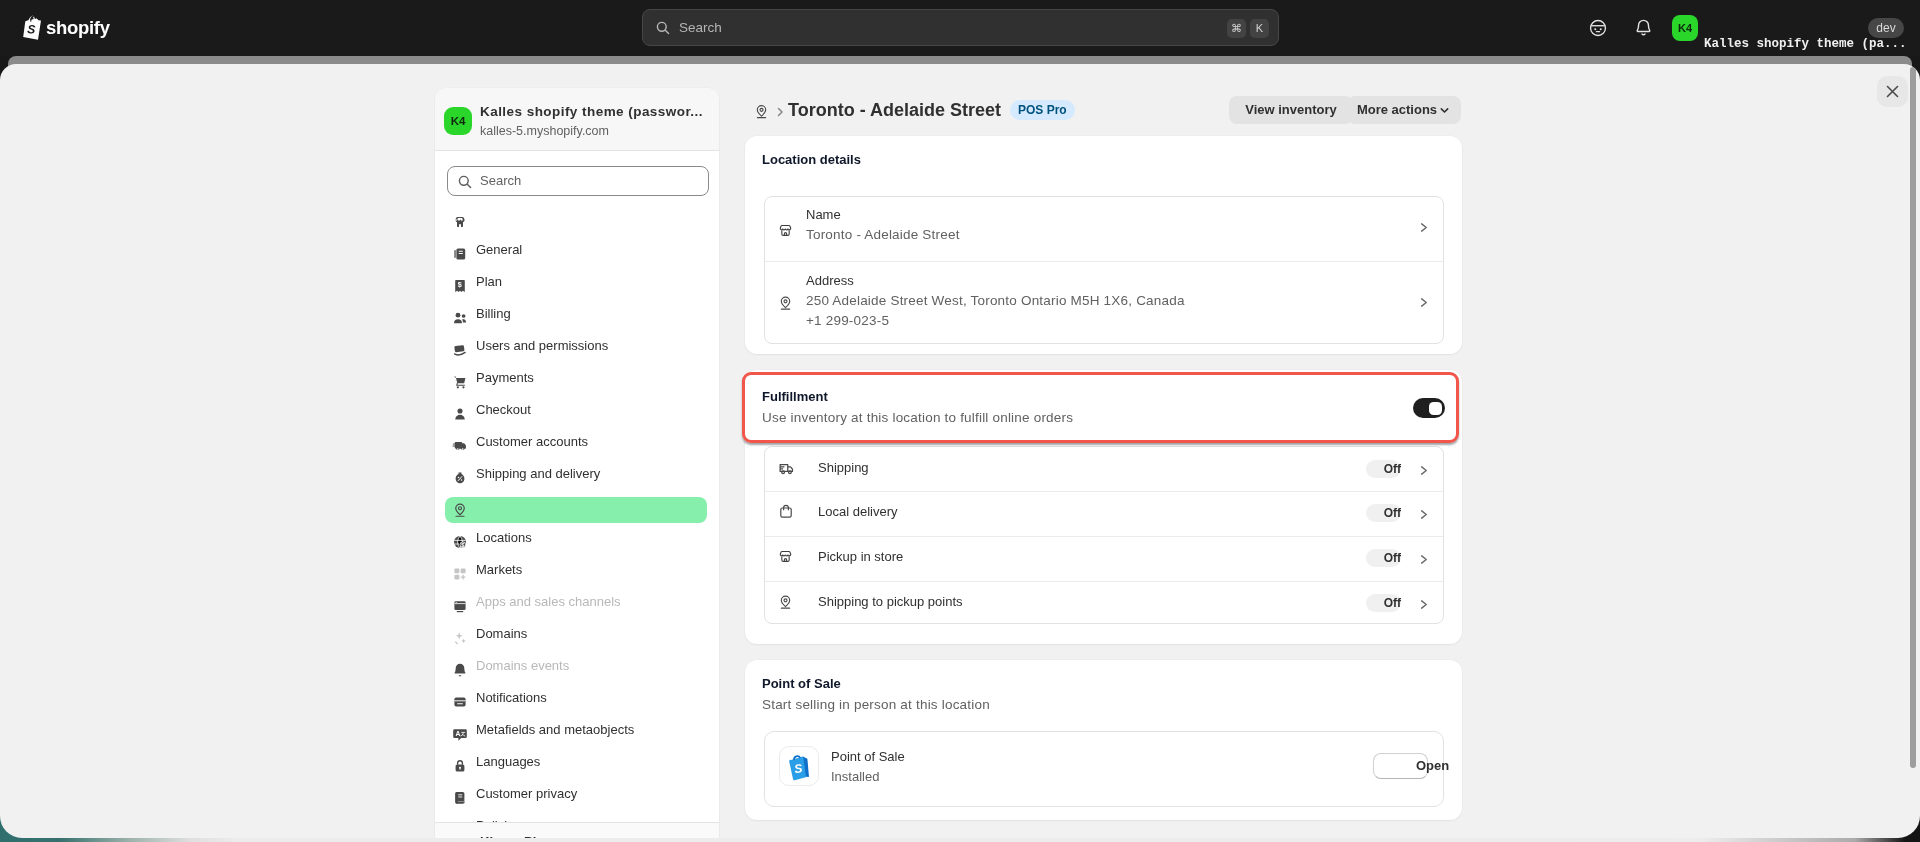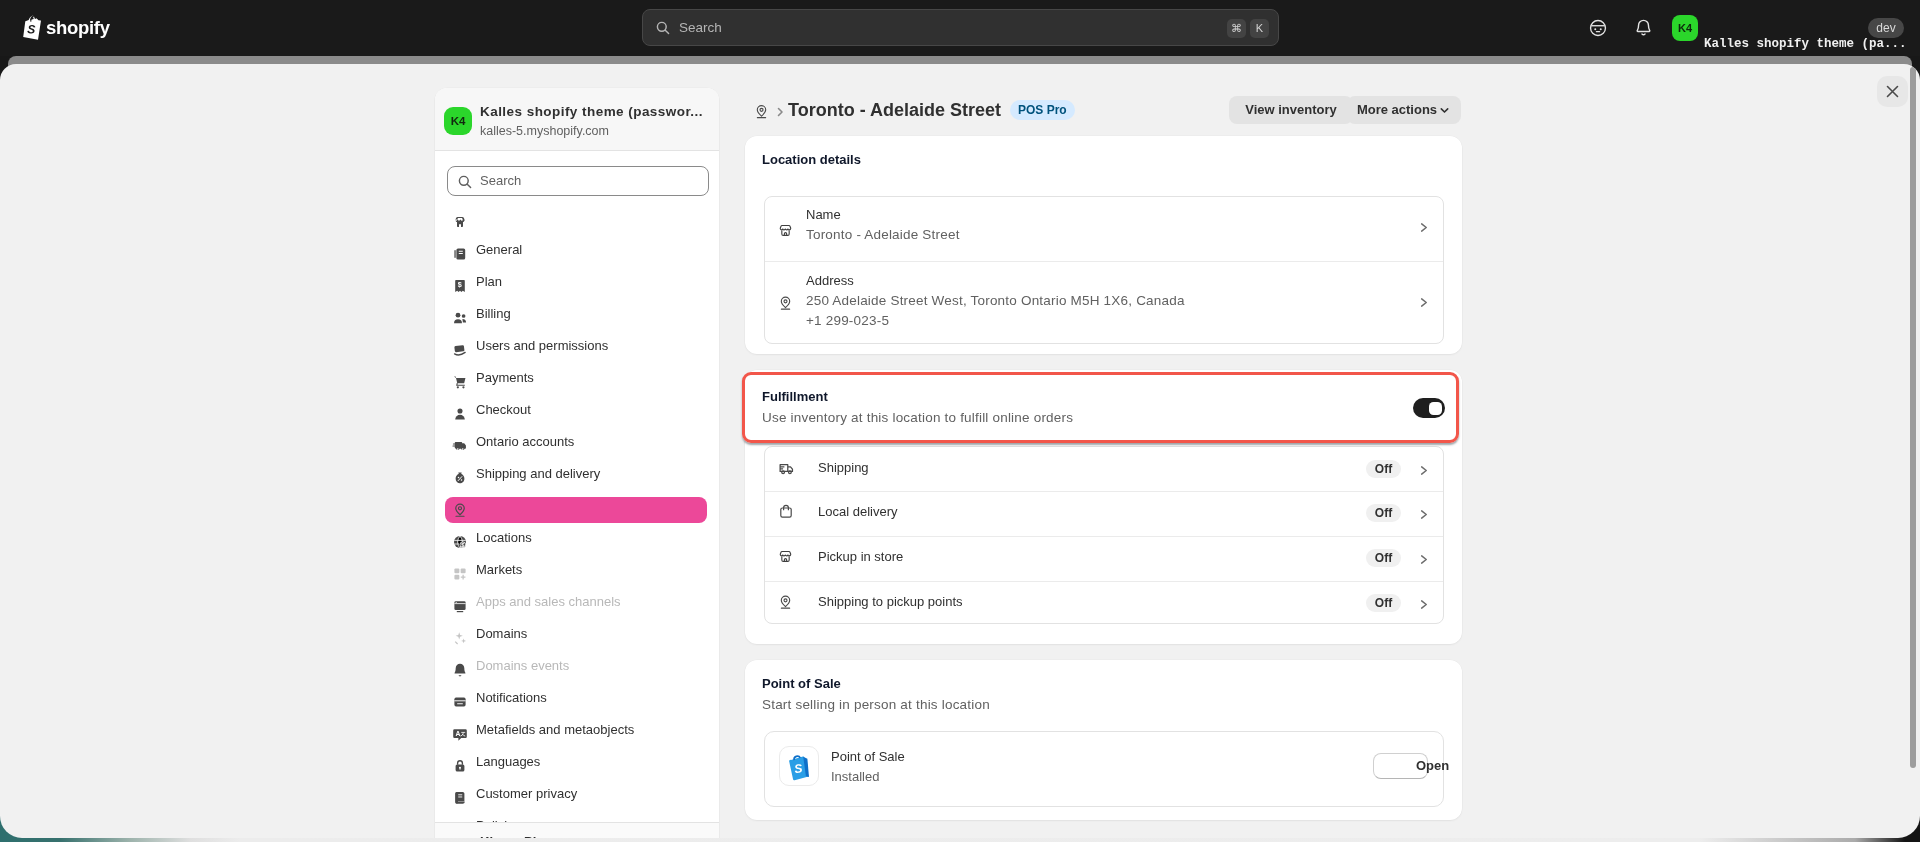--- a/index.html
+++ b/index.html
@@ -40,21 +40,21 @@
   #sb-av { position:absolute; left:9px; top:19px; width:28px; height:28px; border-radius:9px; background:#2bd62b; color:#12270f; font-size:11.5px; font-weight:700; text-align:center; line-height:28px; }
   #sb-title { position:absolute; left:45px; top:16px; width:232px; font-size:13.5px; font-weight:700; letter-spacing:0.45px; color:#303030; white-space:nowrap; overflow:hidden; text-overflow:ellipsis; }
   #sb-sub { position:absolute; left:45px; top:36px; font-size:12.5px; color:#616161; }
   #sb-search { position:absolute; left:12px; top:78px; width:262px; height:30px; background:#fff; border:1px solid #8a8a8a; border-radius:8px; }
   #sb-search svg { position:absolute; left:9px; top:7px; }
   #sb-search .ph { position:absolute; left:32px; top:0; line-height:28px; font-size:13px; color:#616161; }
 
   .nav { position:absolute; left:445px; width:262px; height:26px; border-radius:8px; }
   .nav .ico { position:absolute; left:7px; top:5px; width:16px; height:16px; color:#4a4a4a; }
   .nav .lbl { position:absolute; left:31px; top:0; line-height:26px; font-size:13px; color:#303030; white-space:nowrap;margin-top:28px; }
-  .nav.sel { background:#ec4899; }
+  .nav.sel { background:#86efac; }
   .nav.dis .lbl { color:#b8b8b8; }
   .nav.dis .ico { color:#c5c5c5; }
 
   #sb-footline { position:absolute; left:435px; top:758px; width:284px; height:1px; background:#e3e3e3; }
   #sb-foot { position:absolute; left:435px; top:759px; width:284px; height:15px; background:#fafafa; }
   #sb-foot .nm { position:absolute; left:45px; top:11px; font-size:13px; font-weight:700; color:#303030; }
 
   
   #m-bc-pin { position:absolute; left:754px; top:39px; color:#4a4a4a; }
   #m-bc-chev { position:absolute; left:774px; top:42px; color:#8a8a8a; }
@@ -64,21 +64,21 @@
   #btn-vi { left:1229px; width:124px; }
   #btn-ma { left:1347px; width:114px; }
   #btn-ma svg { position:absolute; right:11px; top:9px; }
 
   .card { position:absolute; left:745px; width:717px; background:#fff; border-radius:12px; box-shadow:0 1px 2px rgba(0,0,0,.05), 0 0 0 0.5px rgba(0,0,0,.03); }
   .card h3 { position:absolute; left:17px; font-size:13px; font-weight:700; color:#0f172a; }
   .card .sub { position:absolute; left:17px; font-size:13.5px; letter-spacing:0.2px; color:#616161; }
   .ibox { position:absolute; left:19px; width:680px; border:1px solid #e2e2e2; border-radius:8px; }
   .divl { position:absolute; left:0; width:100%; height:1px; background:#ebebeb; }
   .chev { position:absolute; color:#6b6b6b; }
-  .offpill { position:absolute; left:601px; width:35px; height:18px; background:#f0f0f0; border-radius:9px; color:#303030; font-size:12px; font-weight:700; text-align:center; line-height:18px; }
+  .offpill { position:absolute; left:601px; width:35px; height:18px; background:#f0f0f0; border-radius:9px; color:#303030; font-size:12px; font-weight:700; text-align:right; line-height:18px; }
 
   
   #card1 { top:72px; height:218px; }
   #card1 h3 { top:16px; }
   #c1box { top:52px; height:148px;margin-top:8px; }
   .rowico { position:absolute; left:13px; color:#4a4a4a; }
   .rlbl { position:absolute; left:41px; font-size:13px; color:#303030; }
   .rval { position:absolute; left:41px; font-size:13.5px; letter-spacing:0.2px; color:#616161; }
 
   
@@ -213,21 +213,21 @@
             <circle cx="7.3" cy="16.6" r="1.4" fill="currentColor"></circle>
             <circle cx="14.3" cy="16.6" r="1.4" fill="currentColor"></circle>
           </svg>
           <span class="lbl">Checkout</span>
         </div>
         <div class="nav" style="top: 337.4px;">
           <svg class="ico" viewBox="0 0 20 20">
             <circle cx="10" cy="6.3" r="3.2" fill="currentColor"></circle>
             <path fill="currentColor" d="M4 17 a6 6 0 0 1 12 0z"></path>
           </svg>
-          <span class="lbl">Ontario accounts</span>
+          <span class="lbl">Customer accounts</span>
         </div>
         <div class="nav" style="top: 369.4px;">
           <svg class="ico" viewBox="0 0 20 20">
             <path fill="currentColor" d="M4.4 4.9h7.4c.5 0 .9.4.9.9v.8h2c.3 0 .6.1.8.4l1.7 2.1c.1.2.2.4.2.6v2.7c0 .5-.4.9-.9.9h-.8a2.2 2.2 0 0 1-4.3 0H9.4a2.2 2.2 0 0 1-4.3 0c-.9 0-1.6-.6-1.6-1.4V5.8c0-.5.4-.9.9-.9Z"></path>
             <path d="M1.7 7.4h2M1.2 9.9h2.5" stroke="currentColor" stroke-width="1.3" stroke-linecap="round"></path>
             <circle cx="7.2" cy="13.9" r="1" fill="#fff"></circle>
             <circle cx="13.4" cy="13.9" r="1" fill="#fff"></circle>
           </svg>
           <span class="lbl">Shipping and delivery</span>
         </div>

